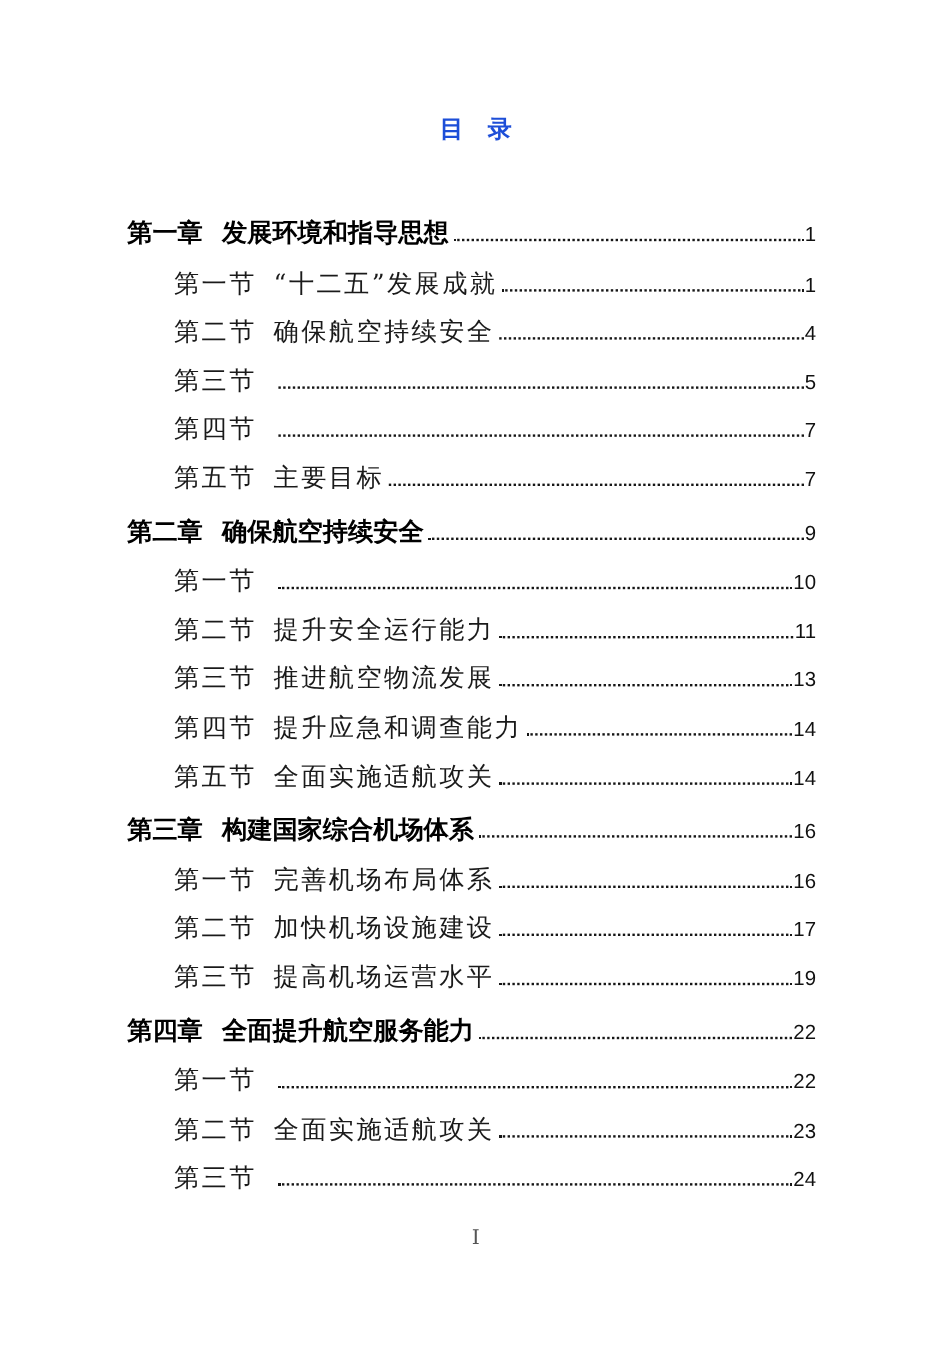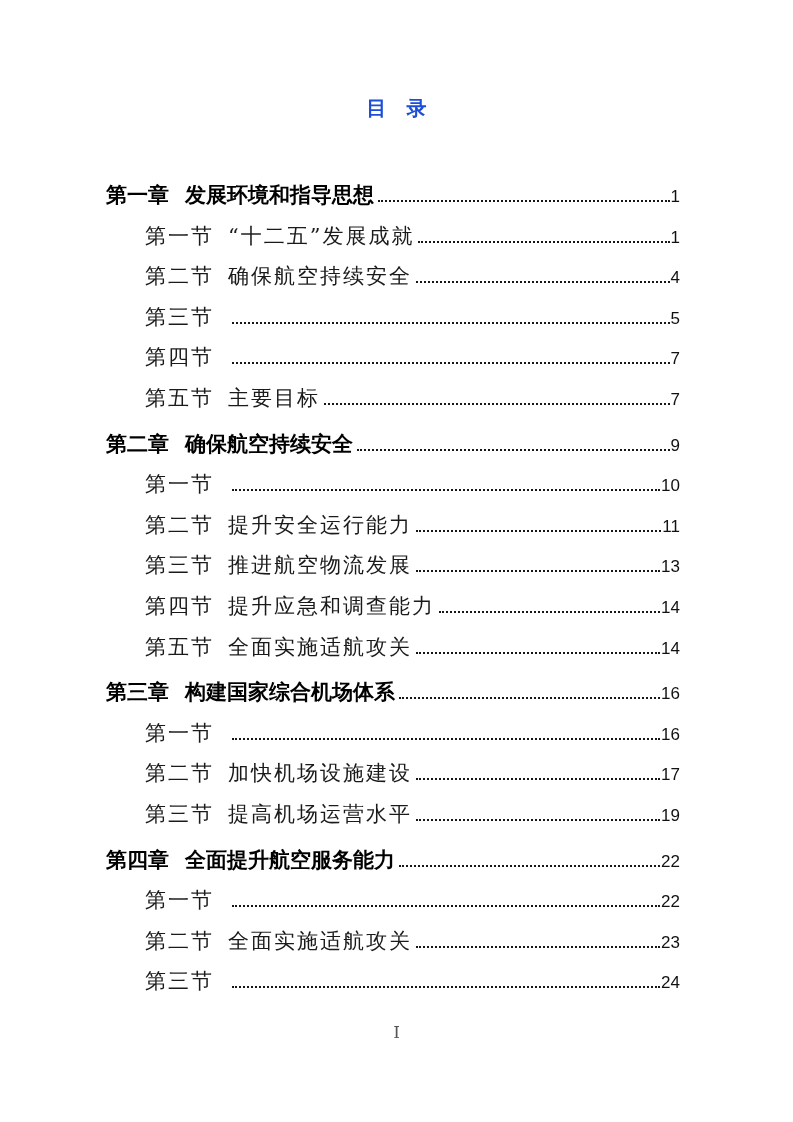--- a/index.html
+++ b/index.html
@@ -159,20 +159,21 @@
     <span class="toc-page">14</span>
   </div>
       <div class="toc-row chapter">
     <span class="toc-label">第三章</span>
     <span class="toc-title">构建国家综合机场体系</span>
     <span class="toc-leader"></span>
     <span class="toc-page">16</span>
   </div>
       <div class="toc-row section">
     <span class="toc-label">第一节</span>
+    <span class="toc-title">完善机场布局体系</span>
     <span class="toc-leader"></span>
     <span class="toc-page">16</span>
   </div>
       <div class="toc-row section">
     <span class="toc-label">第二节</span>
     <span class="toc-title">加快机场设施建设</span>
     <span class="toc-leader"></span>
     <span class="toc-page">17</span>
   </div>
       <div class="toc-row section">

